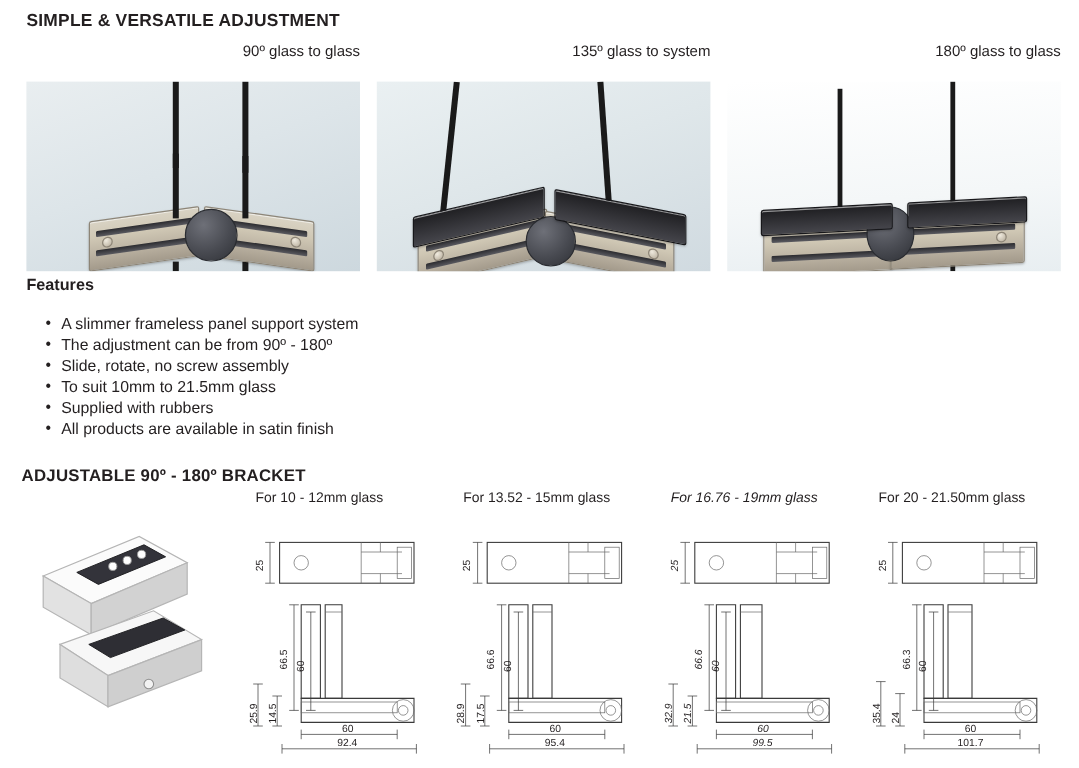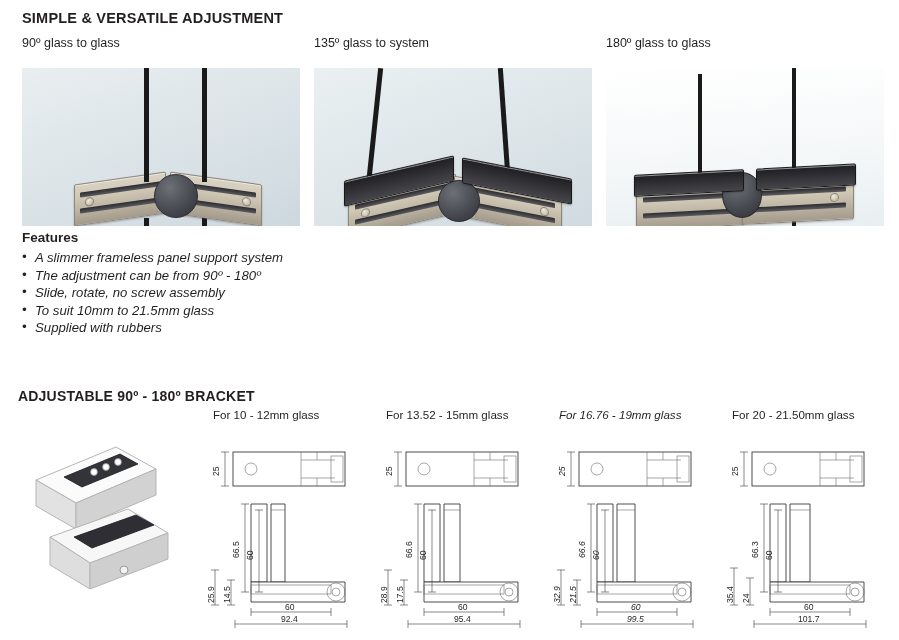--- a/index.html
+++ b/index.html
@@ -26,21 +26,21 @@
   .top-row {
     position: absolute;
     top: 36px;
     left: 22px;
     width: 862px;
     display: flex;
     justify-content: space-between;
   }
   .panel { width: 278px; }
   .panel-caption {
-    text-align: left;
+    text-align: right;
     font-size: 12.5px;
     margin-bottom: 18px;
     color: #231f20;
   }
   .photo {
     position: relative;
     width: 278px;
     height: 158px;
     overflow: hidden;
     background: linear-gradient(160deg,#e9eef0 0%, #dde5e9 45%, #cdd8de 100%);
@@ -89,21 +89,21 @@
     position: absolute;
     top: 230px;
     left: 22px;
     width: 520px;
   }
   .features h3 {
     margin: 0 0 4px 0;
     font-size: 13.5px;
     font-weight: bold;
   }
-  .features ul { margin: 0; padding: 0; list-style: none; font-style: italic; }
+  .features ul { margin: 16px; padding: 0; list-style: none; }
   .features li {
     font-size: 13.2px;
     line-height: 17.5px;
     padding-left: 13px;
     position: relative;
     color: #231f20;
   }
   .features li::before {
     content: "\2022";
     position: absolute;
@@ -231,20 +231,21 @@
 </div>
 
 <div class="features">
   <h3>Features</h3>
   <ul>
     <li>A slimmer frameless panel support system</li>
     <li>The adjustment can be from 90º - 180º</li>
     <li>Slide, rotate, no screw assembly</li>
     <li>To suit 10mm to 21.5mm glass</li>
     <li>Supplied with rubbers</li>
+    <li>All products are available in satin finish</li>
   </ul>
 </div>
 
 <div class="bracket-title">ADJUSTABLE 90º - 180º BRACKET</div>
 
 <div class="iso">
   <svg width="175" height="195" viewBox="0 0 175 195">
 
     <polygon points="8,55 88,22 128,44 48,78" fill="#fbfbfb" stroke="#b5b5b5" stroke-width="1"></polygon>
     <polygon points="8,55 48,78 48,104 8,81" fill="#e2e2e2" stroke="#b5b5b5" stroke-width="1"></polygon>

